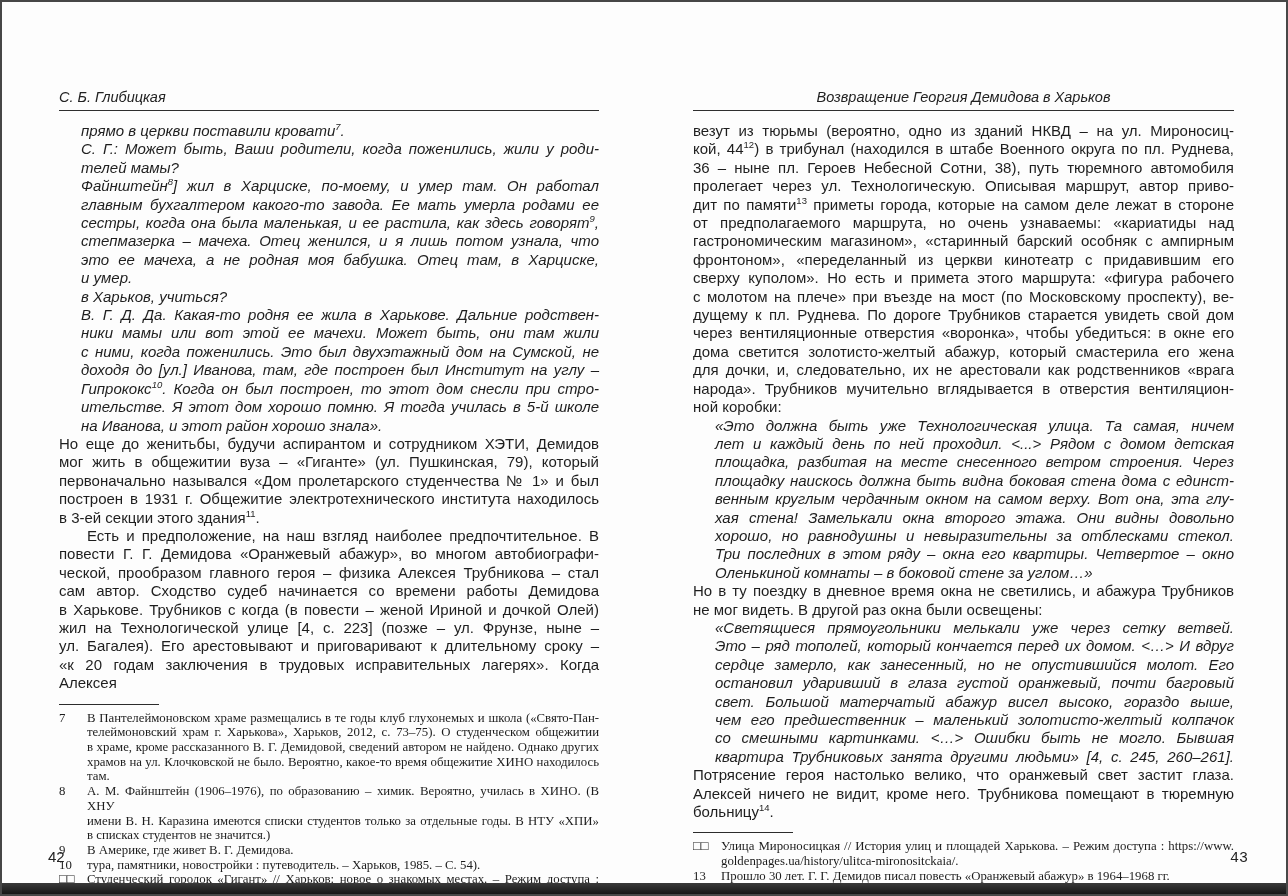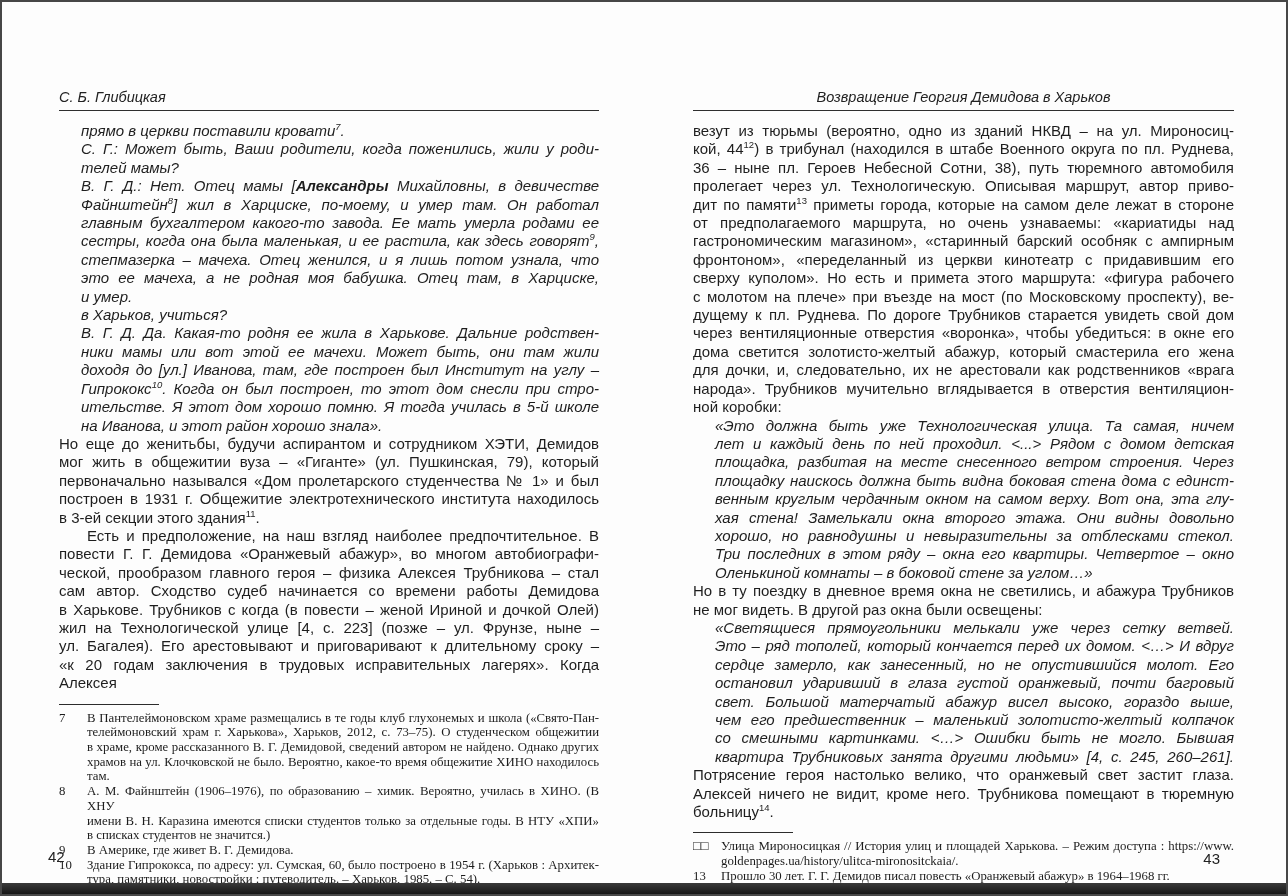--- a/index.html
+++ b/index.html
@@ -32,21 +32,21 @@
   .fn-rule{width:100px;border-top:1.6px solid #2c2c2c;margin-bottom:6px;}
   .footnote{
     display:flex;
     font-family:"Liberation Serif",serif;
     font-size:12.8px;line-height:14.7px;color:#1c1c1c;
   }
   .fn-marker{flex:0 0 28px;}
   .fn-text{flex:1;}
   .page-number{position:absolute;font-size:15px;color:#222;}
   .pn-left{left:46px;top:846px;}
-  .pn-right{right:66px;top:848px;}
+  .pn-right{right:38px;top:848px;font-family:Liberation Mono, monospace;}
   .bottom-edge{
     position:absolute;left:0;right:0;bottom:0;height:11px;
     background:linear-gradient(#3a3a3a,#161616);
   }
 </style>
 </head>
 <body>
 
 <div class="sheet">
 
@@ -56,34 +56,34 @@
     </header>
     <div class="page-body">
         <div class="para quote">
           <div class="line">прямо в церкви поставили кровати<sup>7</sup>.</div>
         </div>
         <div class="para quote">
           <div class="line just">С. Г.: Может быть, Ваши родители, когда поженились, жили у роди-</div>
           <div class="line">телей мамы?</div>
         </div>
         <div class="para quote">
-          <div class="line just">В. Г. Д.: Нет. Отец мамы [<b>Александры</b> Михайловны, в девичестве</div>
           <div class="line just">Файнштейн<sup>8</sup>] жил в Харциске, по-моему, и умер там. Он работал</div>
           <div class="line just">главным бухгалтером какого-то завода. Ее мать умерла родами ее</div>
           <div class="line just">сестры, когда она была маленькая, и ее растила, как здесь говорят<sup>9</sup>,</div>
           <div class="line just">степмазерка – мачеха. Отец женился, и я лишь потом узнала, что</div>
           <div class="line just">это ее мачеха, а не родная моя бабушка. Отец там, в Харциске,</div>
           <div class="line">и умер.</div>
         </div>
         <div class="para quote">
           <div class="line">в Харьков, учиться?</div>
         </div>
         <div class="para quote">
           <div class="line just">В. Г. Д. Да. Какая-то родня ее жила в Харькове. Дальние родствен-</div>
           <div class="line just">ники мамы или вот этой ее мачехи. Может быть, они там жили</div>
+          <div class="line just">с ними, когда поженились. Это был двухэтажный дом на Сумской, не</div>
           <div class="line just">доходя до [ул.] Иванова, там, где построен был Институт на углу –</div>
           <div class="line just">Гипрококс<sup>10</sup>. Когда он был построен, то этот дом снесли при стро-</div>
           <div class="line just">ительстве. Я этот дом хорошо помню. Я тогда училась в 5-й школе</div>
           <div class="line">на Иванова, и этот район хорошо знала».</div>
         </div>
         <div class="para body">
           <div class="line just">Но еще до женитьбы, будучи аспирантом и сотрудником ХЭТИ, Демидов</div>
           <div class="line just">мог жить в общежитии вуза – «Гиганте» (ул. Пушкинская, 79), который</div>
           <div class="line just">первоначально назывался «Дом пролетарского студенчества № 1» и был</div>
           <div class="line just">построен в 1931 г. Общежитие электротехнического института находилось</div>
@@ -123,21 +123,20 @@
           </div>
           <div class="footnote">
             <span class="fn-marker">9</span>
             <div class="fn-text">
               <div class="line">В Америке, где живет В. Г. Демидова.</div>
             </div>
           </div>
           <div class="footnote">
             <span class="fn-marker">10</span>
             <div class="fn-text">
-              <div class="line just">Здание Гипрококса, по адресу: ул. Сумская, 60, было построено в 1954 г. (Харьков : Архитек-</div>
               <div class="line">тура, памятники, новостройки : путеводитель. – Харьков, 1985. – С. 54).</div>
             </div>
           </div>
           <div class="footnote">
             <span class="fn-marker">□□</span>
             <div class="fn-text">
               <div class="line just">Студенческий городок «Гигант» // Харьков: новое о знакомых местах. – Режим доступа :</div>
               <div class="line">http://the-past.inf.ua/list-3-3-7.html.</div>
             </div>
           </div>

